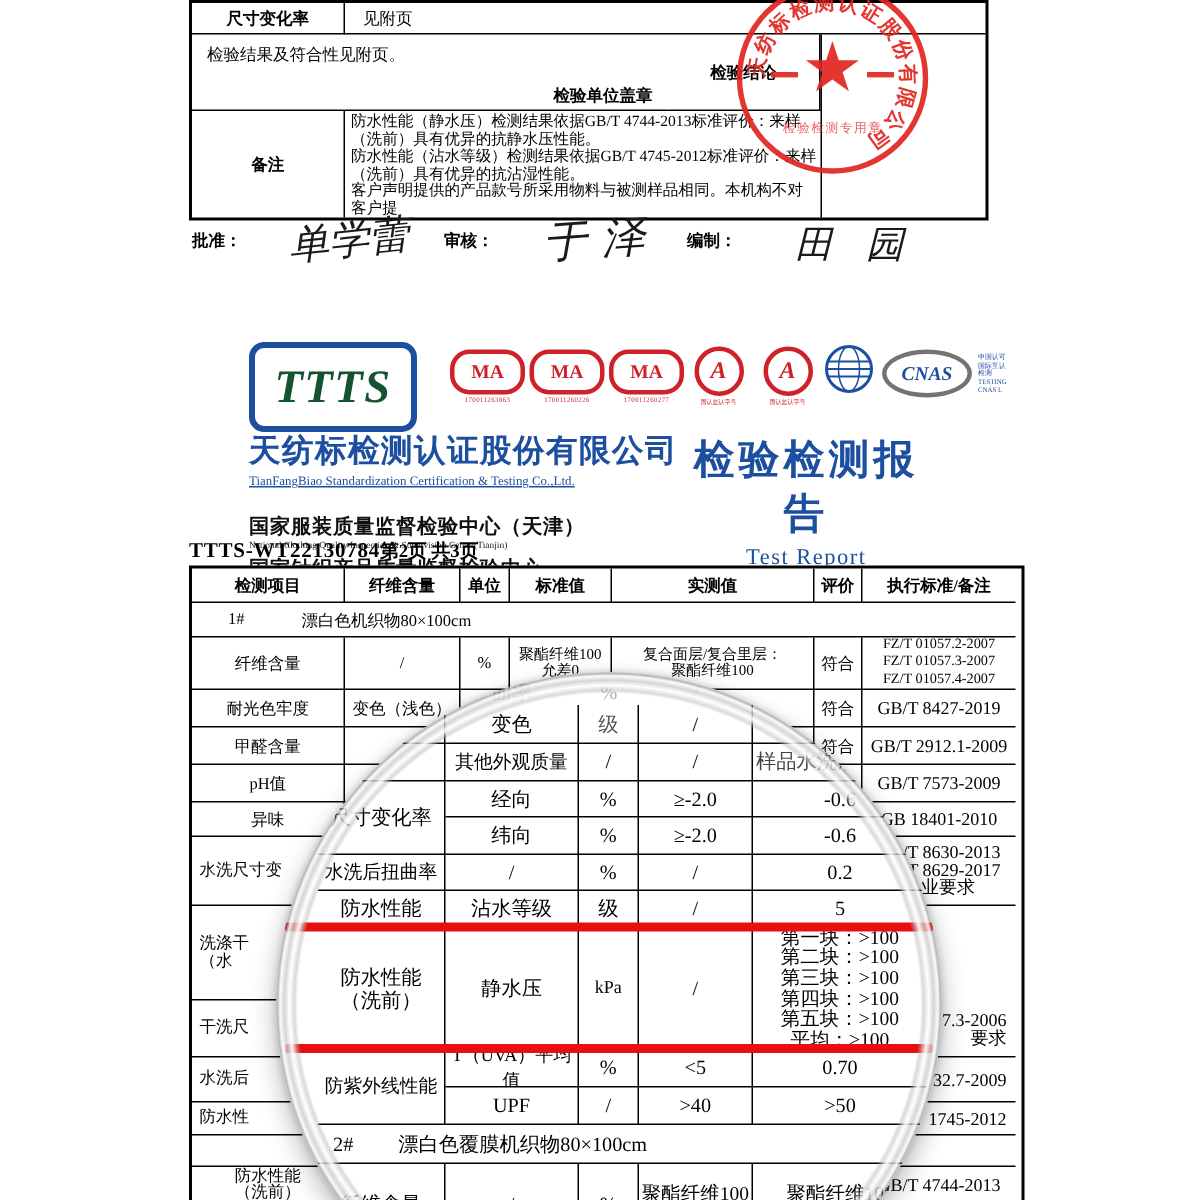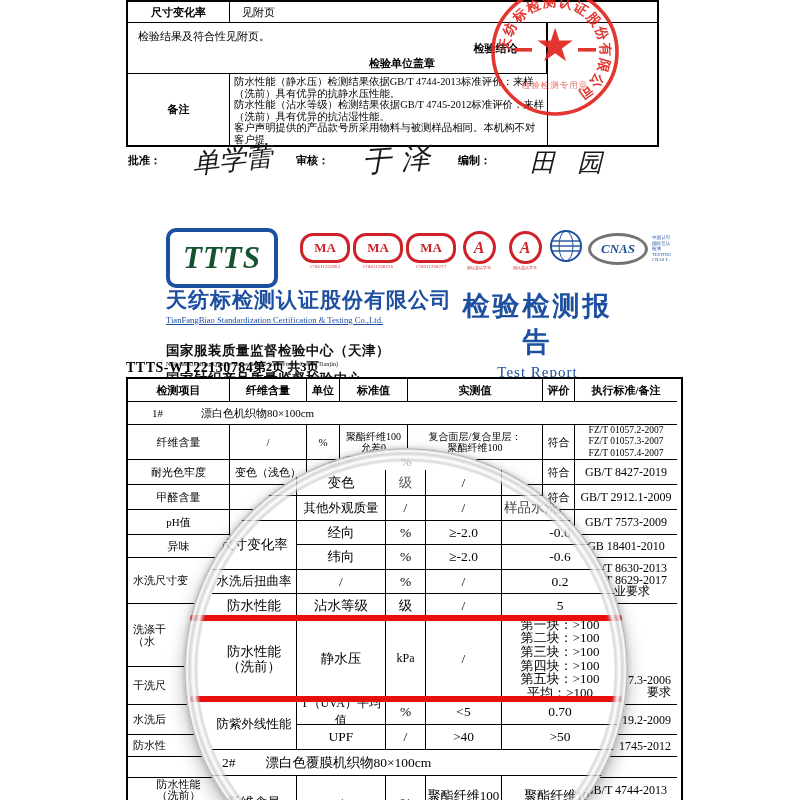--- a/index.html
+++ b/index.html
@@ -289,21 +289,21 @@
     <div class="cell c6 bb rf">7.3-2006
 要求</div>
   </div>
   <div class="trow" style="height:30px">
     <div class="cell c0 br bb lf">水洗后</div>
     <div class="cell c1 br bb"></div>
     <div class="cell c2 br bb"></div>
     <div class="cell c3 br bb"></div>
     <div class="cell c4 br bb"></div>
     <div class="cell c5 br bb"></div>
-    <div class="cell c6 bb rf">19.2-2009</div>
+    <div class="cell c6 bb rf">32.7-2009</div>
   </div>
   <div class="trow" style="height:22px">
     <div class="cell c0 br bb lf">防水性</div>
     <div class="cell c1 br bb"></div>
     <div class="cell c2 br bb"></div>
     <div class="cell c3 br bb"></div>
     <div class="cell c4 br bb"></div>
     <div class="cell c5 br bb"></div>
     <div class="cell c6 bb rf">1745-2012</div>
   </div>

